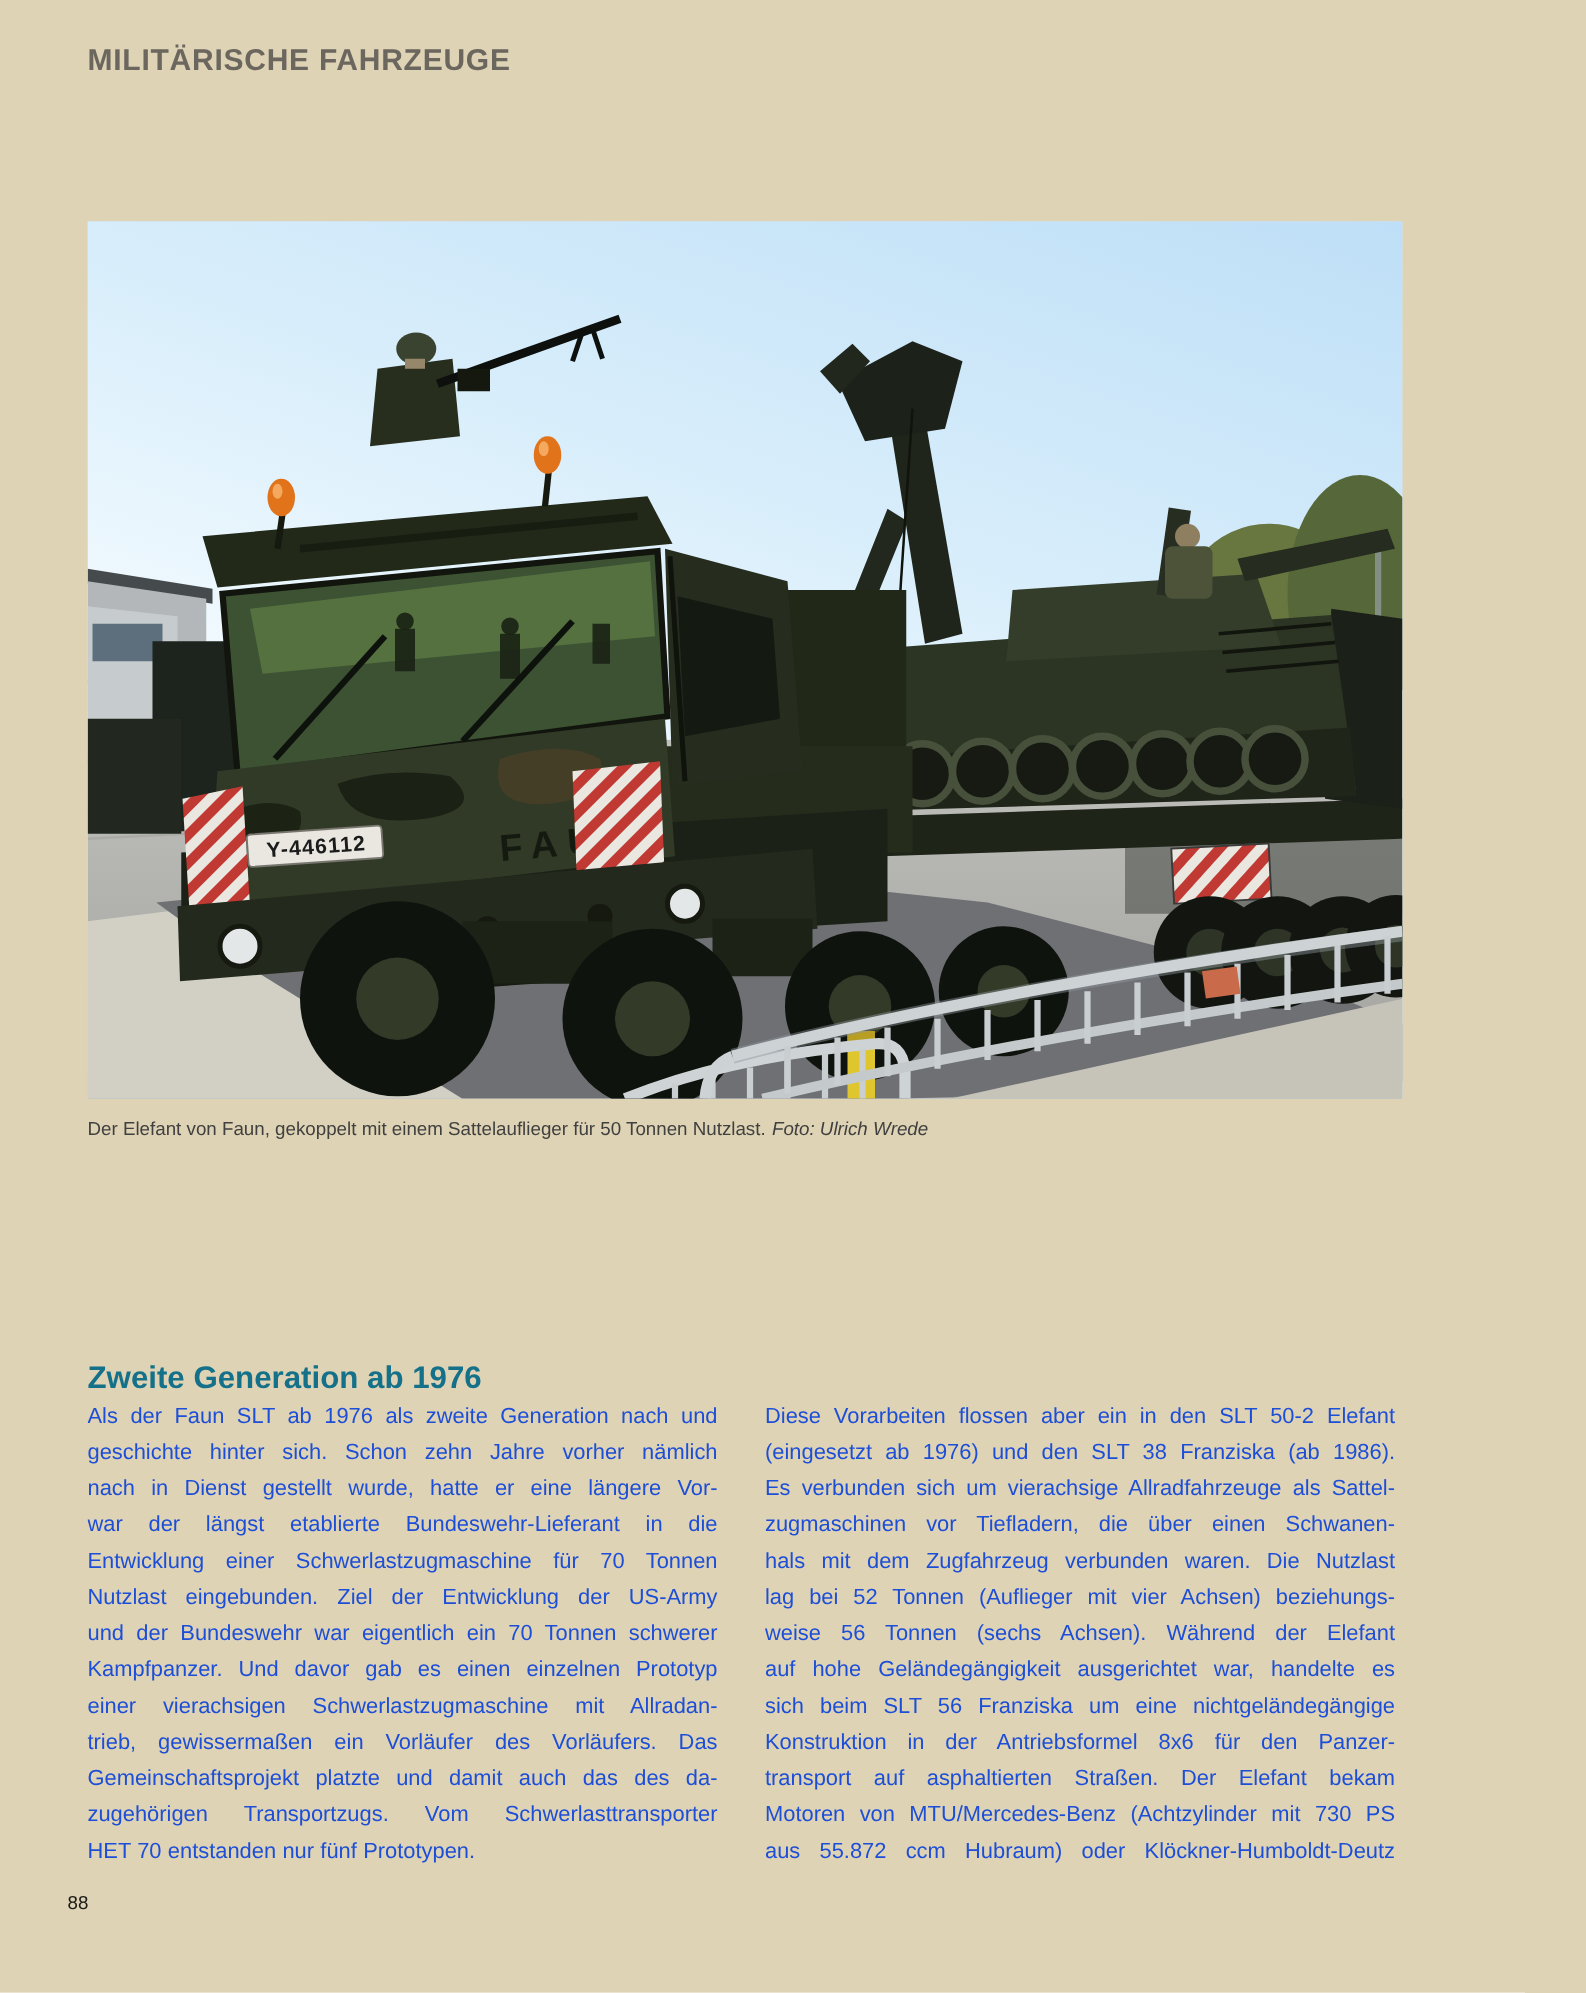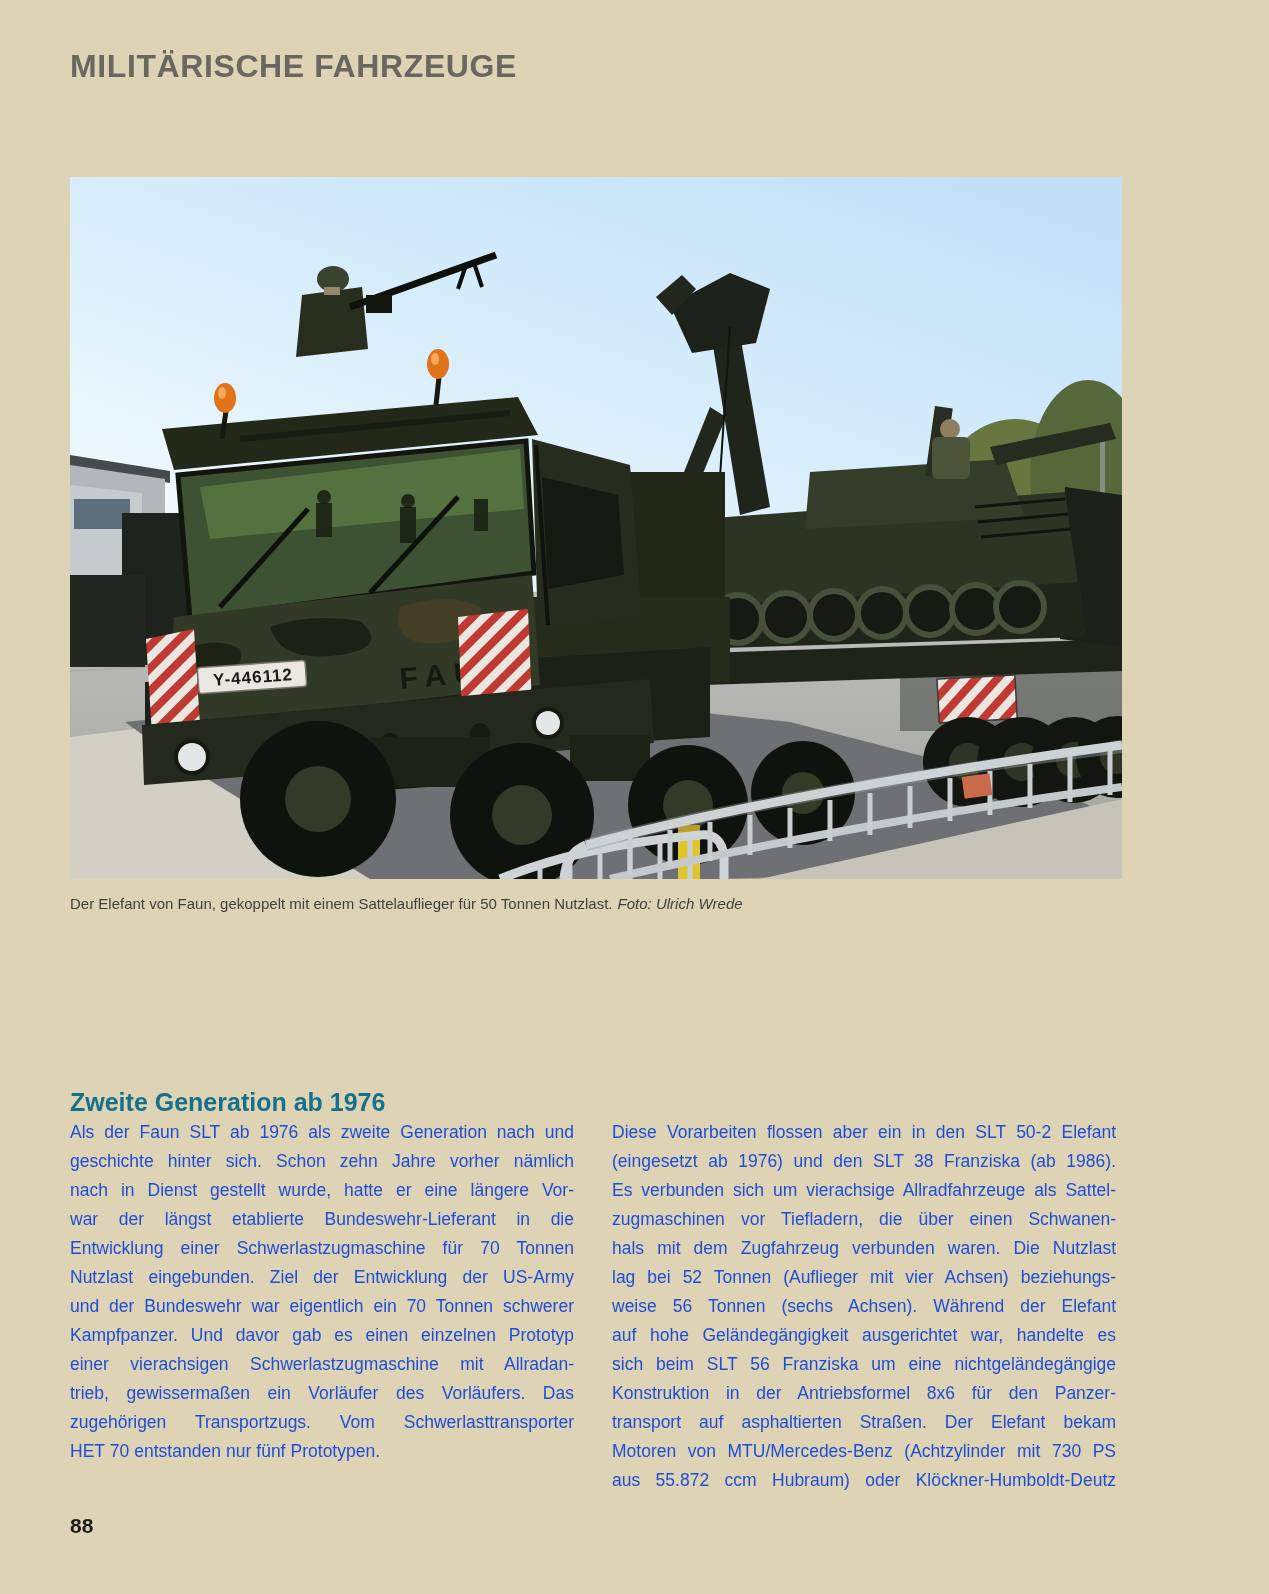--- a/index.html
+++ b/index.html
@@ -4,22 +4,22 @@
 <style>
   html,body{margin:0;padding:0;}
   .page{
     position:relative;
     width:1269px;height:1594px;
     background:#ded3b4;
     font-family:"Liberation Sans","DejaVu Sans",sans-serif;
     overflow:hidden;
   }
   .kicker{
-    position:absolute;left:70px;top:48px;
-    font-size:32px;font-weight:700;letter-spacing:.6px;
+    position:absolute;left:70px;top:35px;
+    font-size:24px;font-weight:700;letter-spacing:.6px;
     color:#6b675f;
   }
   figure.photo{
     position:absolute;left:70px;top:177px;width:1052px;height:702px;
     margin:0;padding:0;overflow:hidden;background:#cfe3f2;
   }
   figure.photo svg{display:block;width:100%;height:100%;}
   .caption{
     position:absolute;left:70px;top:893px;width:1052px;
     font-size:15px;color:#404040;line-height:22px;
@@ -35,22 +35,22 @@
     color:#1d4ed8;font-size:17.5px;
   }
   .col{flex:0 0 504px;width:504px;}
   .line{
     height:29px;line-height:29px;overflow:hidden;
     text-align:justify;text-align-last:justify;
     word-spacing:.2px;
   }
   .line.last{text-align-last:left;}
   .pageno{
-    position:absolute;left:70px;top:1514px;
-    font-size:21px;font-weight:700;color:#1c1c1a;
+    position:absolute;left:54px;top:1514px;
+    font-size:15px;font-weight:400;color:#1c1c1a;
   }
 </style>
 </head>
 <body>
 
 <div class="page">
 
   <div class="kicker">MILITÄRISCHE FAHRZEUGE</div>
 
   <figure class="photo">
@@ -289,20 +289,21 @@
         <div class="line">Als der Faun SLT ab 1976 als zweite Generation nach und</div>
         <div class="line">geschichte hinter sich. Schon zehn Jahre vorher nämlich</div>
         <div class="line">nach in Dienst gestellt wurde, hatte er eine längere Vor-</div>
         <div class="line">war der längst etablierte Bundeswehr-Lieferant in die</div>
         <div class="line">Entwicklung einer Schwerlastzugmaschine für 70 Tonnen</div>
         <div class="line">Nutzlast eingebunden. Ziel der Entwicklung der US-Army</div>
         <div class="line">und der Bundeswehr war eigentlich ein 70 Tonnen schwerer</div>
         <div class="line">Kampfpanzer. Und davor gab es einen einzelnen Prototyp</div>
         <div class="line">einer vierachsigen Schwerlastzugmaschine mit Allradan-</div>
         <div class="line">trieb, gewissermaßen ein Vorläufer des Vorläufers. Das</div>
+        <div class="line">Gemeinschaftsprojekt platzte und damit auch das des da-</div>
         <div class="line">zugehörigen Transportzugs. Vom Schwerlasttransporter</div>
         <div class="line last">HET 70 entstanden nur fünf Prototypen.</div>
       </div>
     <div class="col">
         <div class="line">Diese Vorarbeiten flossen aber ein in den SLT 50-2 Elefant</div>
         <div class="line">(eingesetzt ab 1976) und den SLT 38 Franziska (ab 1986).</div>
         <div class="line">Es verbunden sich um vierachsige Allradfahrzeuge als Sattel-</div>
         <div class="line">zugmaschinen vor Tiefladern, die über einen Schwanen-</div>
         <div class="line">hals mit dem Zugfahrzeug verbunden waren. Die Nutzlast</div>
         <div class="line">lag bei 52 Tonnen (Auflieger mit vier Achsen) beziehungs-</div>

